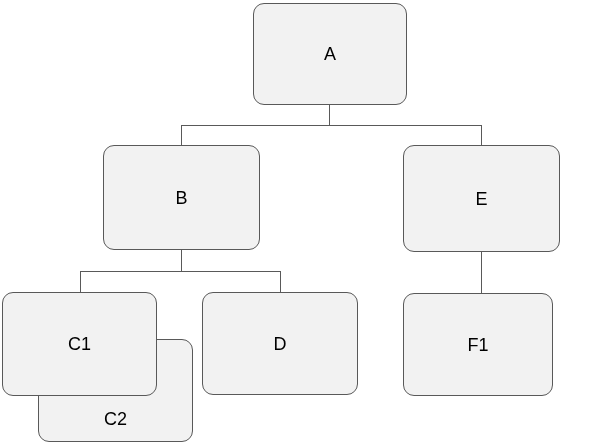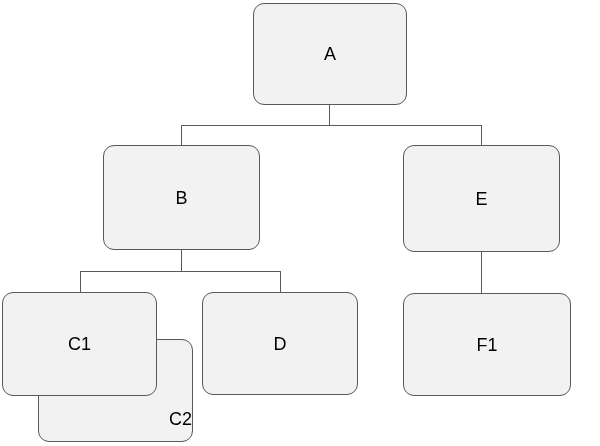--- a/index.html
+++ b/index.html
@@ -25,38 +25,37 @@
     align-items: center;
     justify-content: center;
     font-size: 18px;
     color: #000000;
     line-height: 1;
   }
   
   .node--offset {
     align-items: flex-end;
     padding-bottom: 13px;
-    justify-content: flex-end;
   }
   .line {
     position: absolute;
     background: #595959;
   }
   .line.v { width: 1.4px; }
   .line.h { height: 1.4px; }
 
   
   .node-a  { left: 253px; top:   3px; width: 154px; height: 102px; }
   .node-b  { left: 103px; top: 145px; width: 157px; height: 105px; }
   .node-e  { left: 403px; top: 145px; width: 157px; height: 107px; }
   .node-c2 { left:  38px; top: 339px; width: 155px; height: 103px; }
   .node-c1 { left:   2px; top: 292px; width: 155px; height: 104px; }
   .node-d  { left: 202px; top: 292px; width: 156px; height: 103px; }
   .node-f2 { left: 442px; top: 338px; width: 156px; height: 102px; }
-  .node-f1 { left: 403px; top: 293px; width: 168px; height: 103px; }
+  .node-f1 { left: 403px; top: 293px; width: 150px; height: 103px; }
 
   
   .ln-a-down   { left: 329px; top: 105px; height: 21px; }
   .ln-h-top    { left: 181px; top: 125px; width: 301px; }
   .ln-b-top    { left: 181px; top: 125px; height: 20px; }
   .ln-e-top    { left: 481px; top: 125px; height: 20px; }
   .ln-b-down   { left: 181px; top: 250px; height: 22px; }
   .ln-h-mid    { left:  80px; top: 271px; width: 201px; }
   .ln-c1-top   { left:  80px; top: 271px; height: 21px; }
   .ln-d-top    { left: 280px; top: 271px; height: 21px; }

